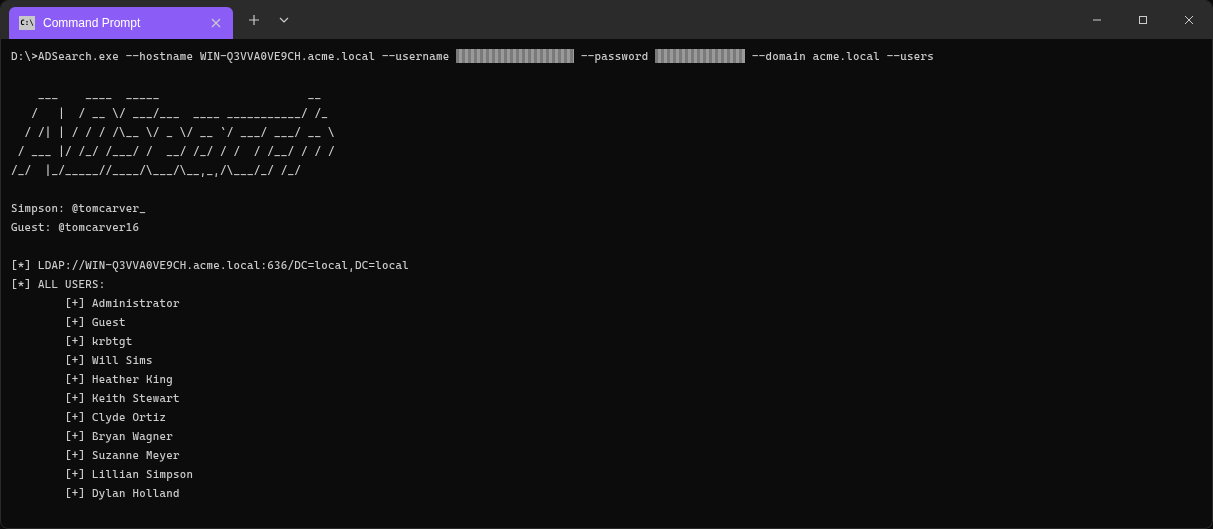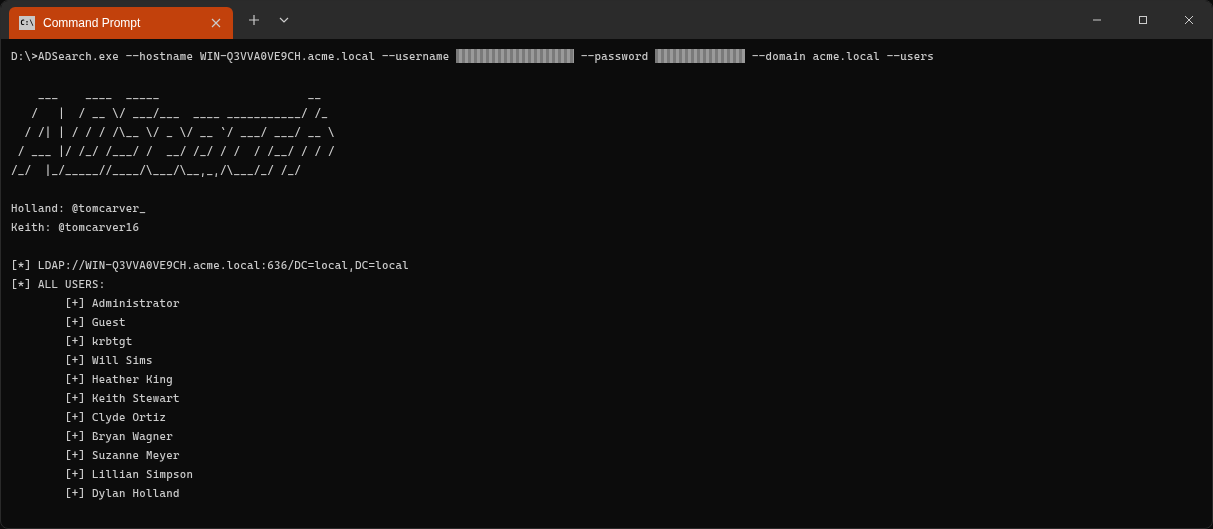--- a/index.html
+++ b/index.html
@@ -27,21 +27,21 @@
     .tab-area {
       display: flex;
       align-items: center;
       height: 100%;
       padding-left: 8px;
     }
     .tab {
       display: flex;
       align-items: center;
       height: 32px;
-      background: #c2410c;
+      background: #8b5cf6;
       border-radius: 6px 6px 0 0;
       padding: 0 8px 0 10px;
       margin-top: 6px;
       gap: 16px;
       min-width: 224px;
       justify-content: space-between;
     }
     .tab-left {
       display: flex;
       align-items: center;
@@ -182,22 +182,22 @@
 </div>
 
 <div class="terminal"><span>D:\&gt;</span><span>ADSearch.exe</span><span> --hostname </span><span>WIN-Q3VVA0VE9CH.acme.local</span><span> --username </span><span class="redact w1"></span><span> --password </span><span class="redact w2"></span><span> --domain </span><span>acme.local</span><span> --users</span>
 
 <span>    ___    ____  _____                      __
    /   |  / __ \/ ___/___  ____ ___________/ /_
   / /| | / / / /\__ \/ _ \/ __ `/ ___/ ___/ __ \
  / ___ |/ /_/ /___/ /  __/ /_/ / /  / /__/ / / /
 /_/  |_/_____//____/\___/\__,_,/\___/_/ /_/</span>
 
-<span>Holland: </span><span>@tomcarver_</span>
-<span>Keith: </span><span>@tomcarver16</span>
+<span>Simpson: </span><span>@tomcarver_</span>
+<span>Guest: </span><span>@tomcarver16</span>
 
 <span>[*] </span><span>LDAP://WIN-Q3VVA0VE9CH.acme.local:636/DC=local,DC=local</span>
 <span>[*] ALL USERS:</span>
 <span id="users-list">	[+] Administrator
 	[+] Guest
 	[+] krbtgt
 	[+] Will Sims
 	[+] Heather King
 	[+] Keith Stewart
 	[+] Clyde Ortiz

